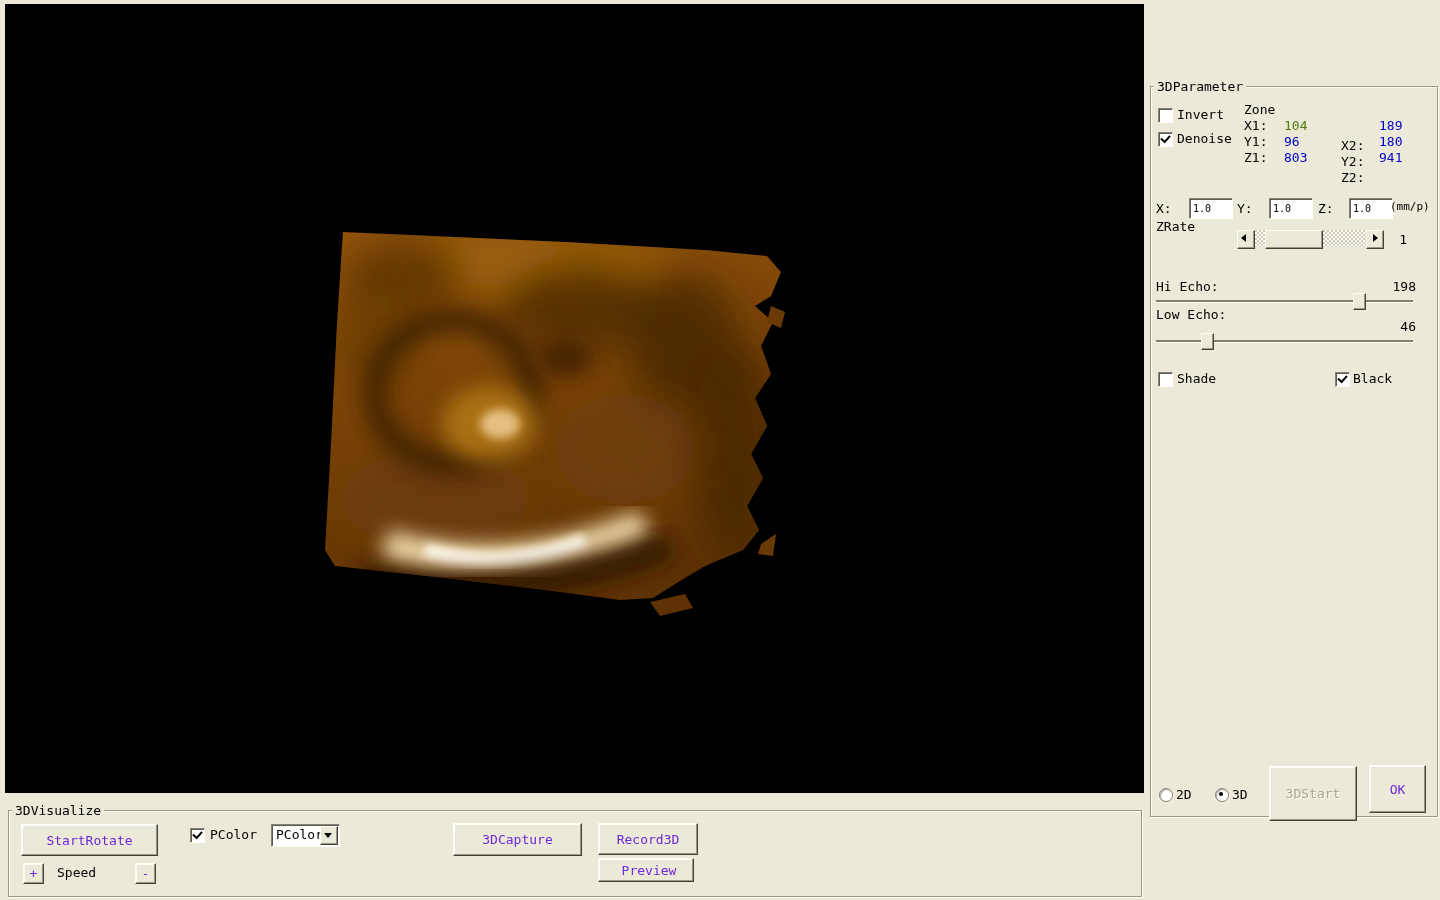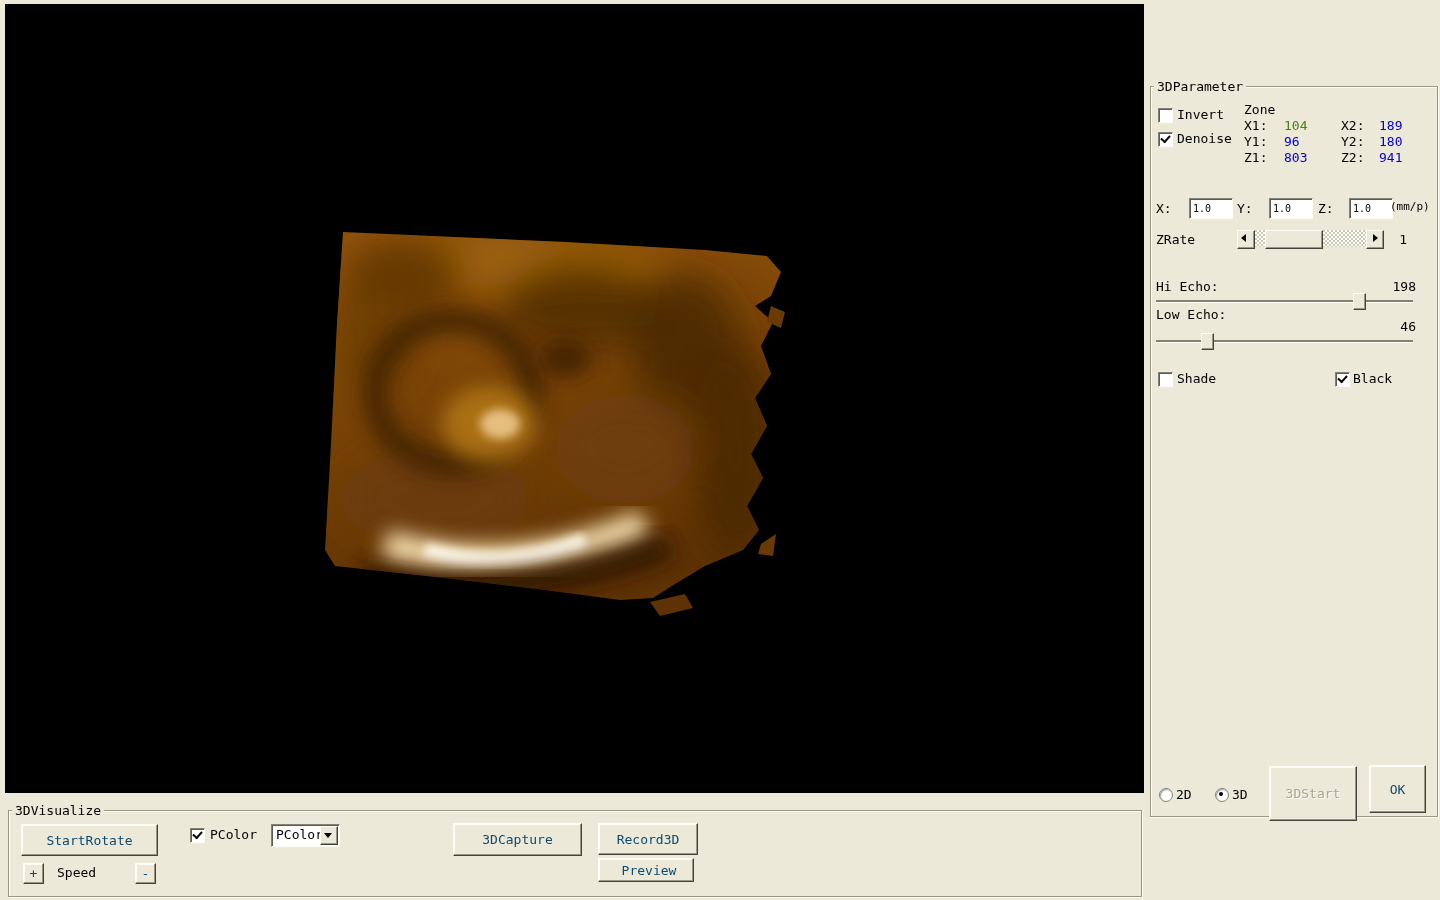--- a/index.html
+++ b/index.html
@@ -13,21 +13,21 @@
   
   #viewport{position:absolute;left:5px;top:4px;width:1139px;height:789px;background:#000;}
 
   
   .groupbox{position:absolute;border:1px solid #9a9782;
     box-shadow:inset 1px 1px 0 #fffef4, 1px 1px 0 #fffef4;}
   .gb-label{position:absolute;top:-8px;left:3px;background:#ece9d8;padding:0 3px;line-height:15px;}
 
   
   .btn{position:absolute;display:flex;align-items:center;justify-content:center;
-    background:#ece9d8;color:#0c4a6e;padding:0;cursor:default;
+    background:#ece9d8;color:#6d28d9;padding:0;cursor:default;
     border:1px solid;border-color:#fffef6 #43423a #43423a #fffef6;
     box-shadow:inset -1px -1px 0 #9a9884, inset 1px 1px 0 #fdfcf5;
     font-family:"DejaVu Sans Mono","Liberation Mono",monospace;font-size:13px;}
   .btn.disabled{color:#a8a591;text-shadow:1px 1px 0 #fffef6;}
 
   .field{background:#fff;border:1px solid;border-color:#848275 #fffef6 #fffef6 #848275;
     box-shadow:inset 1px 1px 0 #5c5b50;}
   input.field{position:absolute;outline:none;padding:0 0 0 3px;
     font-family:"DejaVu Sans Mono","Liberation Mono",monospace;font-size:10px;}
 
@@ -93,29 +93,29 @@
   #gb-param{left:1150px;top:86px;width:286px;height:729px;}
   #chk-invert{left:7px;top:21px;}
   #lbl-invert{left:26px;top:20px;}
   #chk-denoise{left:7px;top:45px;}
   #lbl-denoise{left:26px;top:44px;}
   #zone{position:absolute;left:93px;top:15px;width:188px;}
   #zone .zone-title{height:16px;}
   #zone .zrow{display:flex;height:16px;}
   #zone .zlab{width:40px;}
   #zone .zval1{width:57px;}
-  #zone .zlab2{width:38px;}
+  #zone .zlab2{width:38px;margin-top:20px;}
   #lbl-x{left:5px;top:114px;}
   #inp-x{left:38px;top:111px;width:39px;height:19px;}
   #lbl-y{left:86px;top:114px;}
   #inp-y{left:118px;top:111px;width:39px;height:19px;}
   #lbl-z{left:167px;top:114px;}
   #inp-z{left:198px;top:111px;width:39px;height:19px;}
   #lbl-unit{left:239px;top:112px;font-size:11px;}
-  #lbl-zrate{left:5px;top:145px;text-align:right;}
+  #lbl-zrate{left:5px;top:132px;text-align:right;}
   #zrate-bar{left:86px;top:143px;width:147px;}
   #lbl-zrate-val{right:30px;top:145px;}
   #lbl-hiecho{left:5px;top:192px;}
   #val-hiecho{right:21px;top:192px;}
   #slider-hi{left:5px;top:206px;width:257px;}
   #slider-hi .thumb{left:197px;}
   #lbl-lowecho{left:5px;top:220px;}
   #val-lowecho{right:21px;top:232px;}
   #slider-low{left:5px;top:246px;width:257px;}
   #slider-low .thumb{left:45px;}

